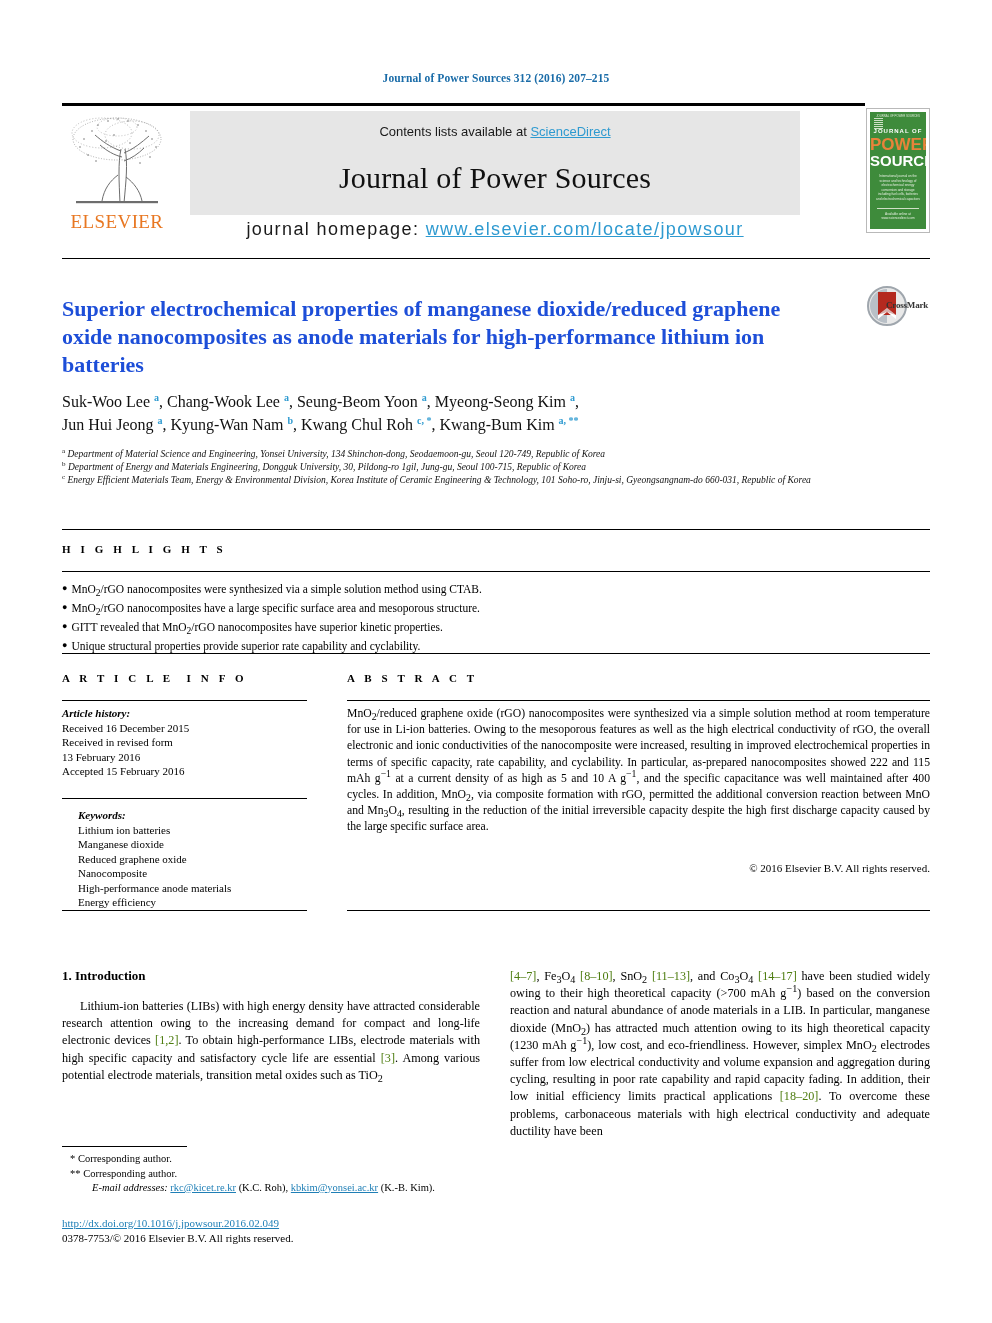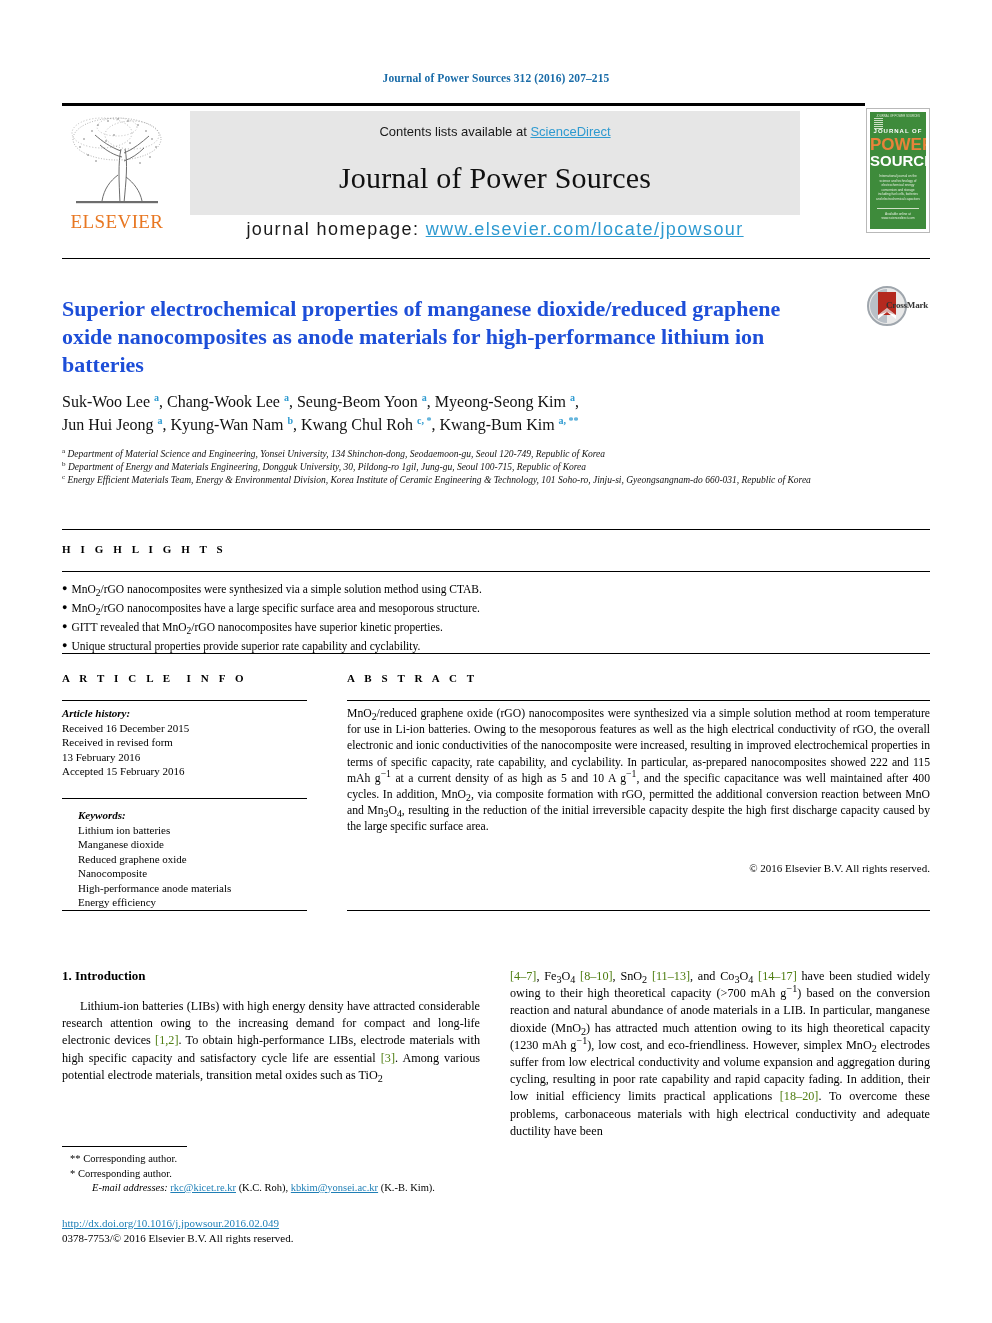--- a/index.html
+++ b/index.html
@@ -514,22 +514,22 @@
     <div class="sec-head">1. Introduction</div>
     <p class="body-par">Lithium-ion batteries (LIBs) with high energy density have attracted considerable research attention owing to the increasing demand for compact and long-life electronic devices <span class="ref">[1,2]</span>. To obtain high-performance LIBs, electrode materials with high specific capacity and satisfactory cycle life are essential <span class="ref">[3]</span>. Among various potential electrode materials, transition metal oxides such as TiO<sub>2</sub></p>
   </div>
 
   <div class="col-right">
     <p class="body-par noindent"><span class="ref">[4–7]</span>, Fe<sub>3</sub>O<sub>4</sub> <span class="ref">[8–10]</span>, SnO<sub>2</sub> <span class="ref">[11–13]</span>, and Co<sub>3</sub>O<sub>4</sub> <span class="ref">[14–17]</span> have been studied widely owing to their high theoretical capacity (&gt;700 mAh g<sup>−1</sup>) based on the conversion reaction and natural abundance of anode materials in a LIB. In particular, manganese dioxide (MnO<sub>2</sub>) has attracted much attention owing to its high theoretical capacity (1230 mAh g<sup>−1</sup>), low cost, and eco-friendliness. However, simplex MnO<sub>2</sub> electrodes suffer from low electrical conductivity and volume expansion and aggregation during cycling, resulting in poor rate capability and rapid capacity fading. In addition, their low initial efficiency limits practical applications <span class="ref">[18–20]</span>. To overcome these problems, carbonaceous materials with high electrical conductivity and adequate ductility have been</p>
   </div>
 
   <div class="foot-rule"></div>
   <div class="footnotes">
+    <div class="fn">* Corresponding author.</div>
     <div class="fn">** Corresponding author.</div>
-    <div class="fn">* Corresponding author.</div>
     <div class="emails">
       <span class="lbl">E-mail addresses:</span>
       <a class="mail" href="#">rkc@kicet.re.kr</a>
       <span>(K.C. Roh),</span>
       <a class="mail" href="#">kbkim@yonsei.ac.kr</a>
       <span>(K.-B. Kim).</span>
     </div>
   </div>
 
   <div class="doi-block">

